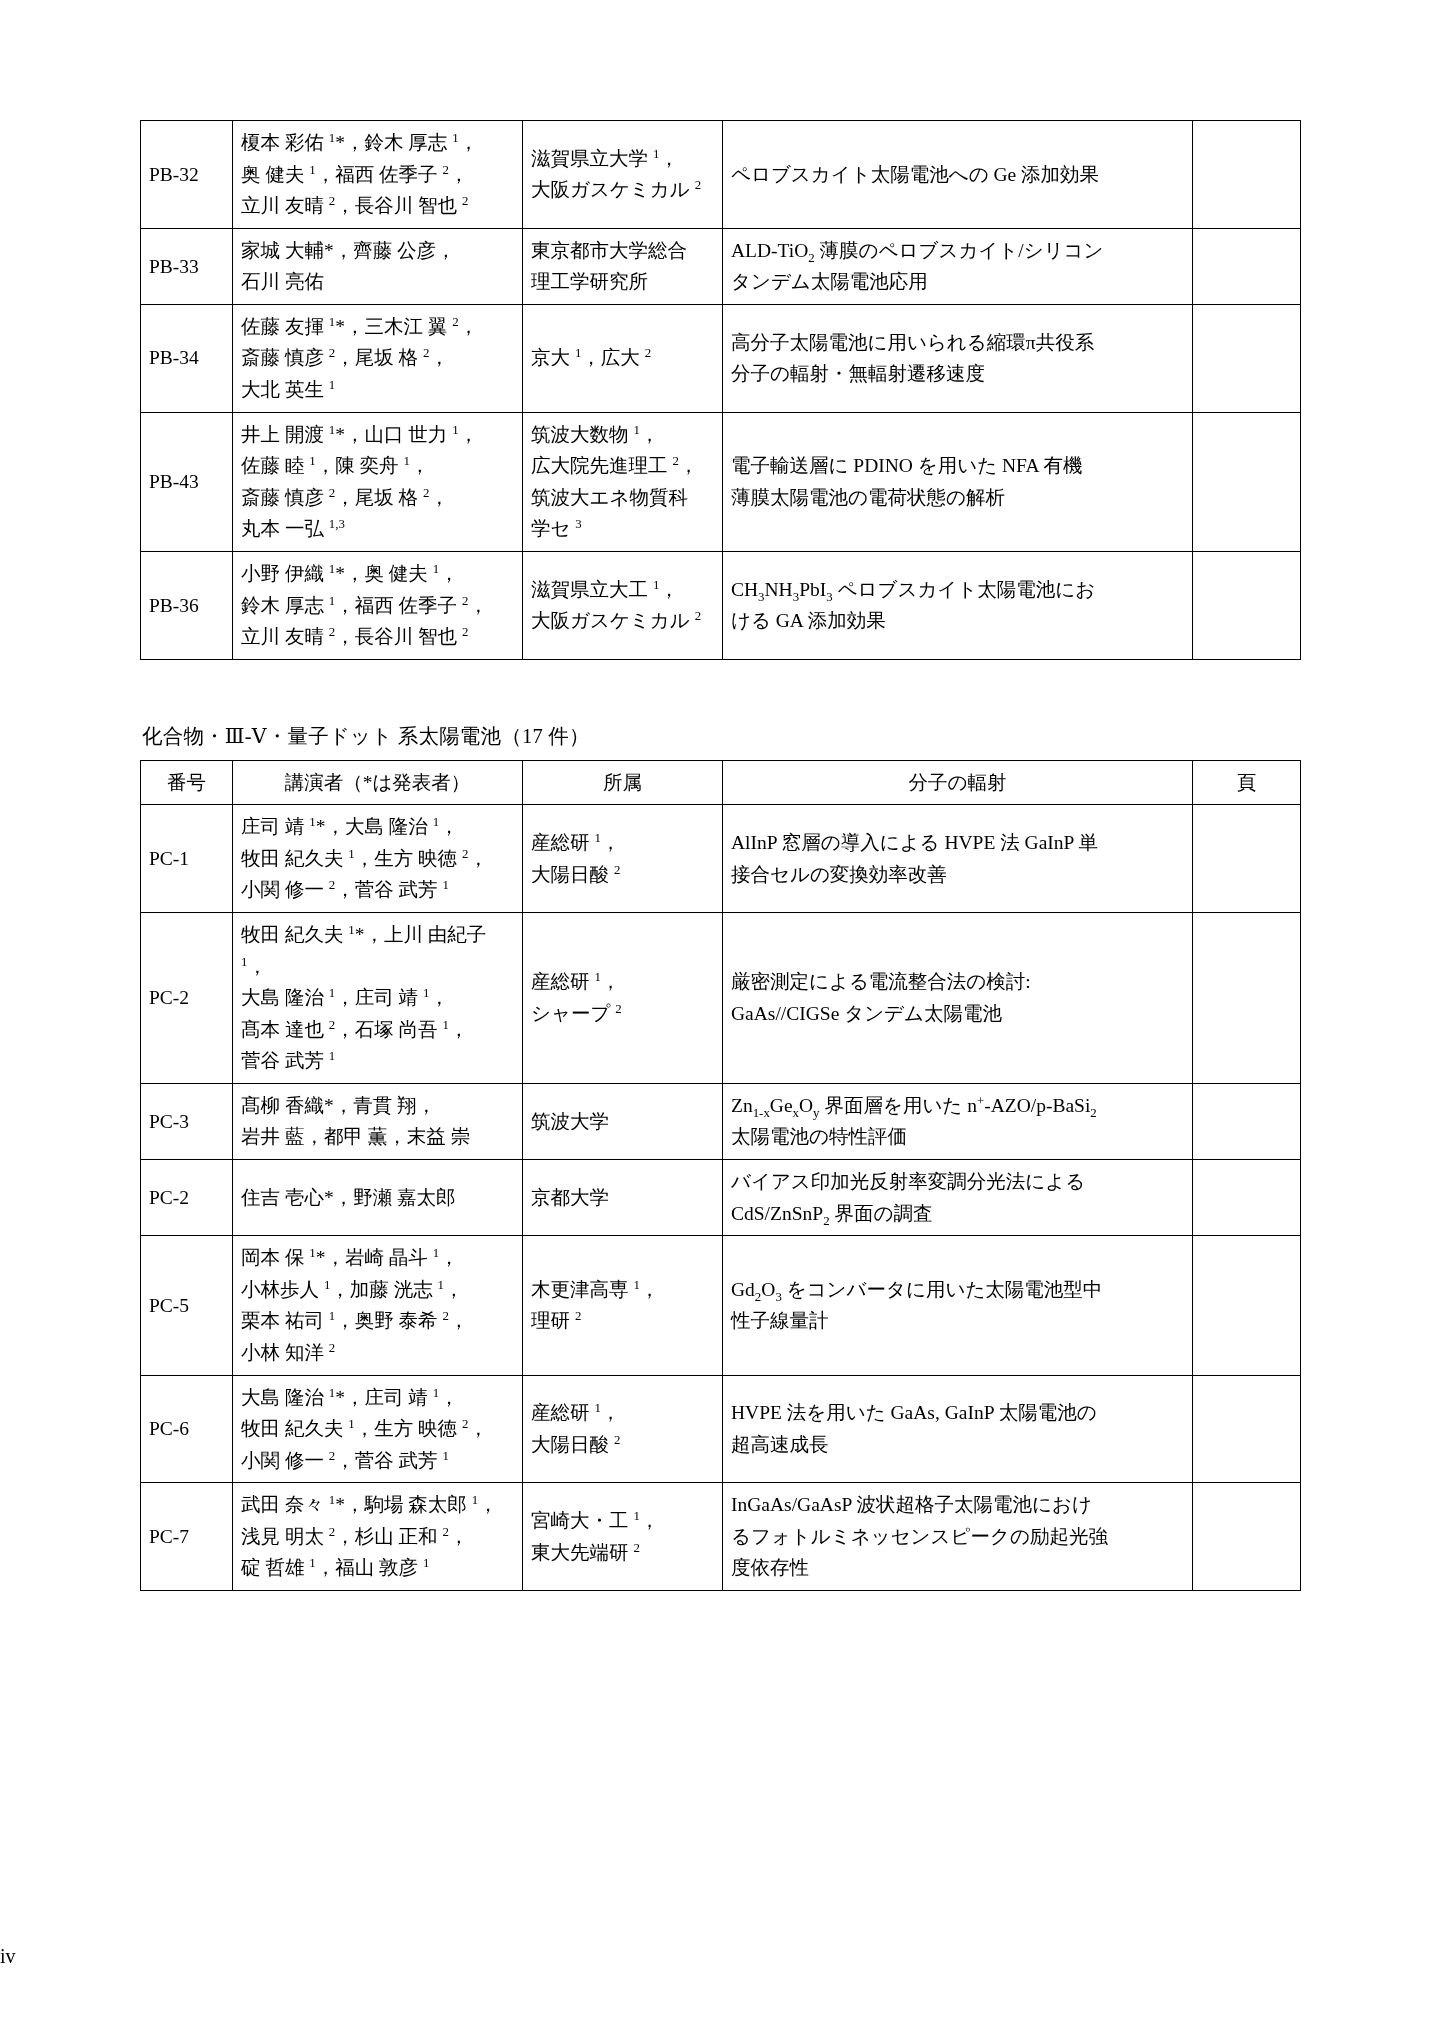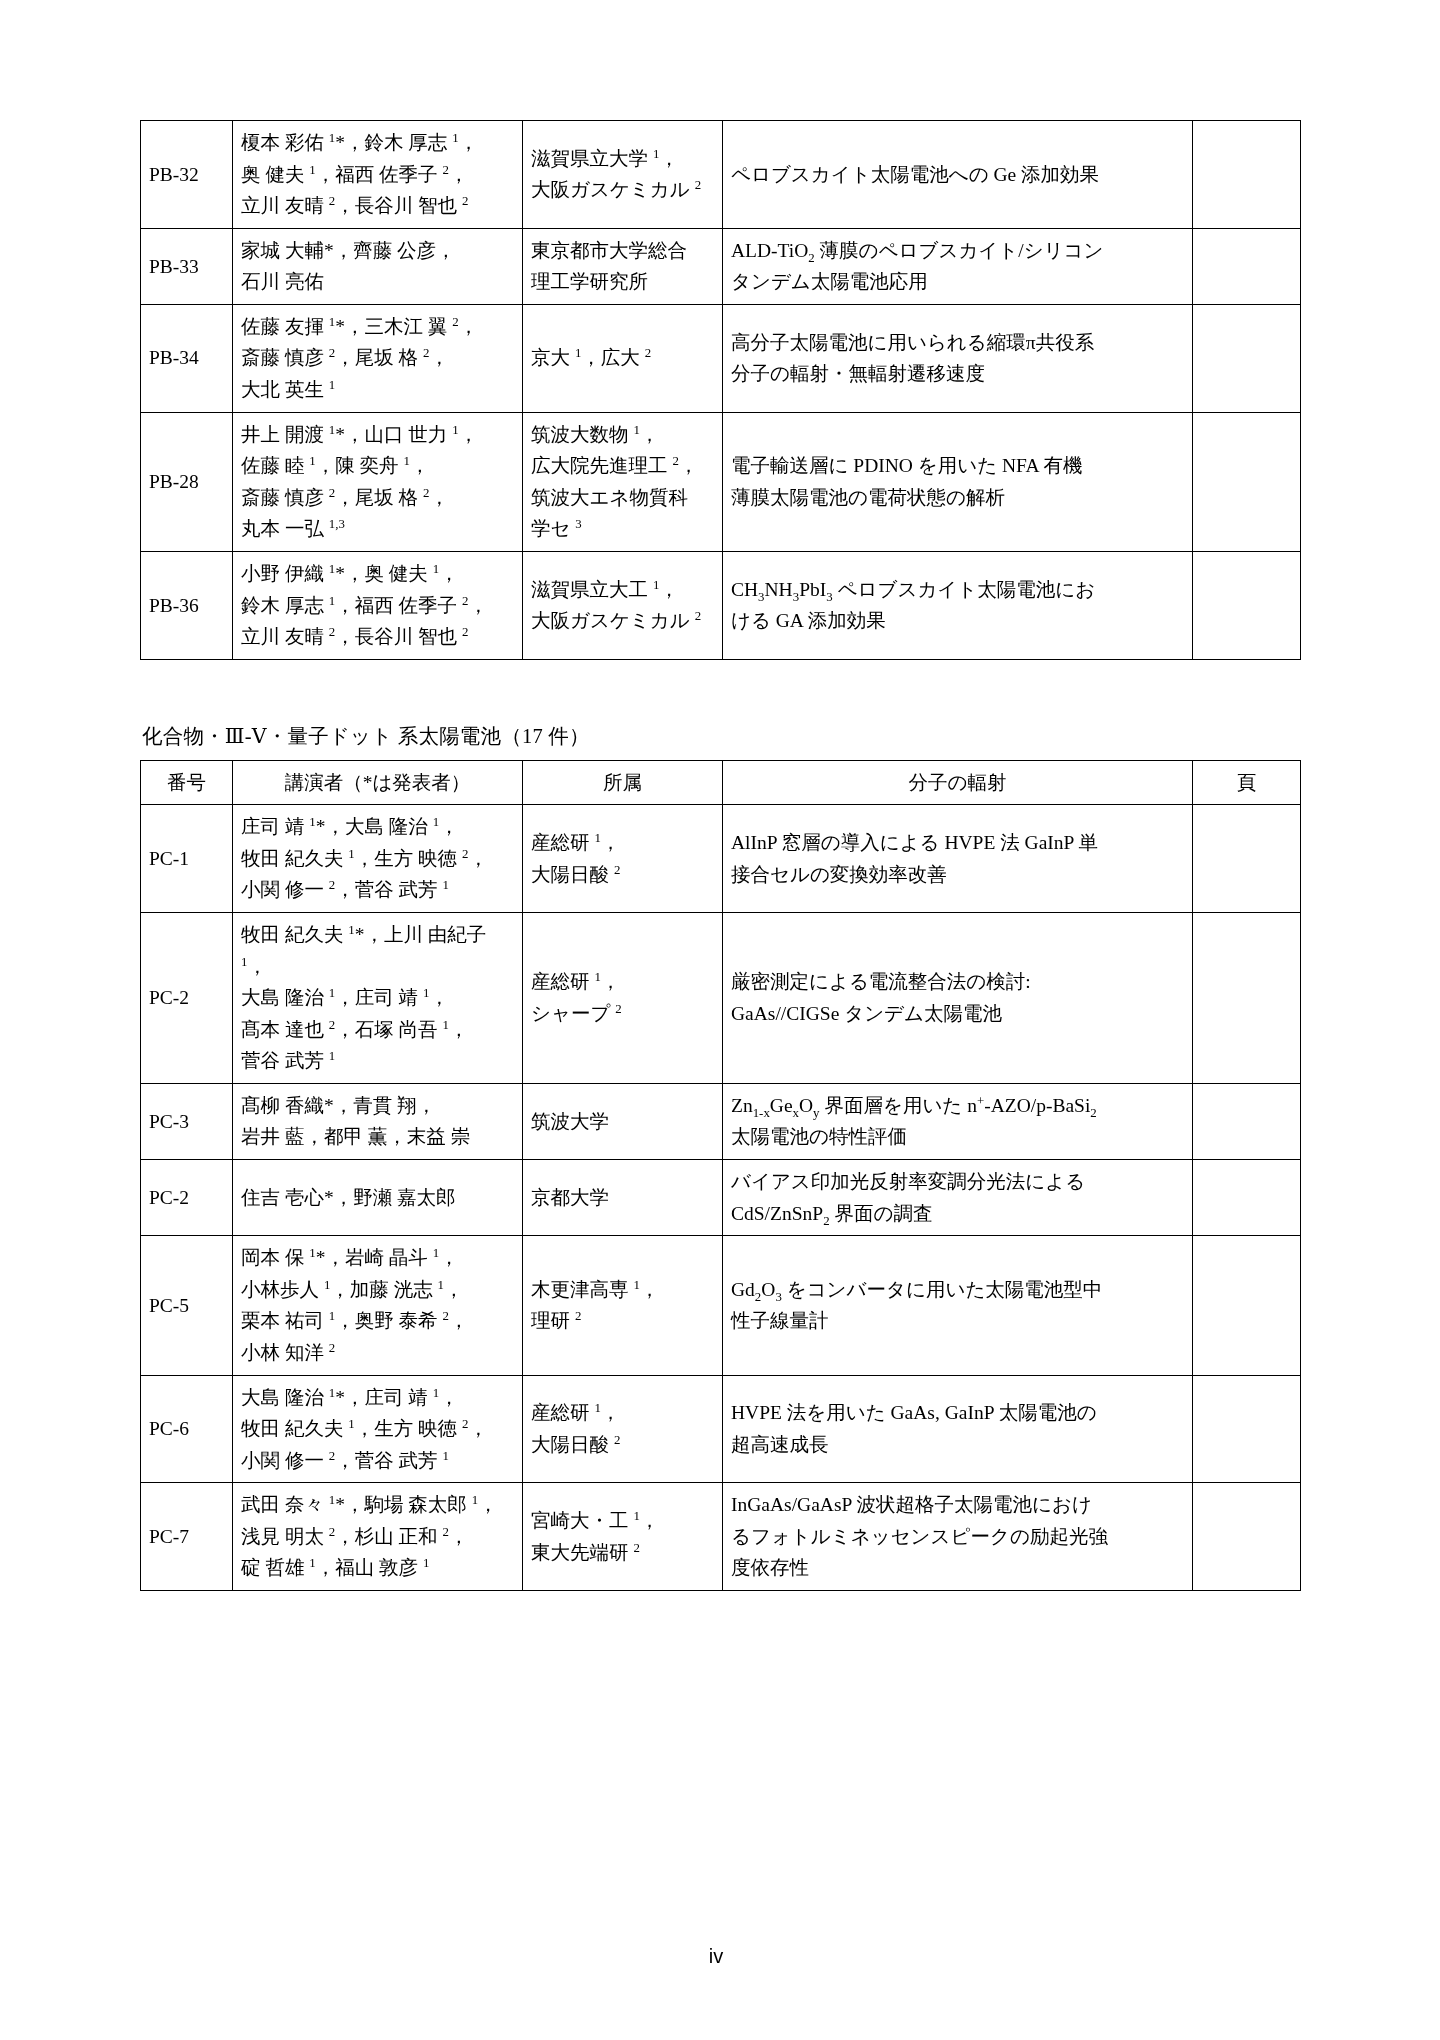--- a/index.html
+++ b/index.html
@@ -73,23 +73,22 @@
   sub {
     font-size: 0.66em;
     vertical-align: sub;
     line-height: 0;
   }
   .folio {
     position: absolute;
     left: 0;
     right: 8px;
     bottom: 72px;
-    text-align: center;
     font-size: 20px;
-    font-family: Liberation Sans, sans-serif;
+    font-family: Liberation Serif, serif;
   }
 </style>
 </head>
 <body>
 
 <div class="page">
 
   <table class="prog">
     <colgroup>
       <col class="c-num">
@@ -114,21 +113,21 @@
         <td class="pageno"></td>
       </tr>
       <tr>
         <td class="num">PB-34</td>
         <td class="auth">佐藤 友揮 <sup>1</sup>*，三木江 翼 <sup>2</sup>，<br>斎藤 慎彦 <sup>2</sup>，尾坂 格 <sup>2</sup>，<br>大北 英生 <sup>1</sup></td>
         <td class="aff">京大 <sup>1</sup>，広大 <sup>2</sup></td>
         <td class="title">高分子太陽電池に用いられる縮環π共役系<br>分子の輻射・無輻射遷移速度</td>
         <td class="pageno"></td>
       </tr>
       <tr>
-        <td class="num">PB-28</td>
+        <td class="num">PB-43</td>
         <td class="auth">井上 開渡 <sup>1</sup>*，山口 世力 <sup>1</sup>，<br>佐藤 睦 <sup>1</sup>，陳 奕舟 <sup>1</sup>，<br>斎藤 慎彦 <sup>2</sup>，尾坂 格 <sup>2</sup>，<br>丸本 一弘 <sup>1,3</sup></td>
         <td class="aff">筑波大数物 <sup>1</sup>，<br>広大院先進理工 <sup>2</sup>，<br>筑波大エネ物質科<br>学セ <sup>3</sup></td>
         <td class="title">電子輸送層に PDINO を用いた NFA 有機<br>薄膜太陽電池の電荷状態の解析</td>
         <td class="pageno"></td>
       </tr>
       <tr>
         <td class="num">PB-36</td>
         <td class="auth">小野 伊織 <sup>1</sup>*，奥 健夫 <sup>1</sup>，<br>鈴木 厚志 <sup>1</sup>，福西 佐季子 <sup>2</sup>，<br>立川 友晴 <sup>2</sup>，長谷川 智也 <sup>2</sup></td>
         <td class="aff">滋賀県立大工 <sup>1</sup>，<br>大阪ガスケミカル <sup>2</sup></td>
         <td class="title">CH<sub>3</sub>NH<sub>3</sub>PbI<sub>3</sub> ペロブスカイト太陽電池にお<br>ける GA 添加効果</td>

